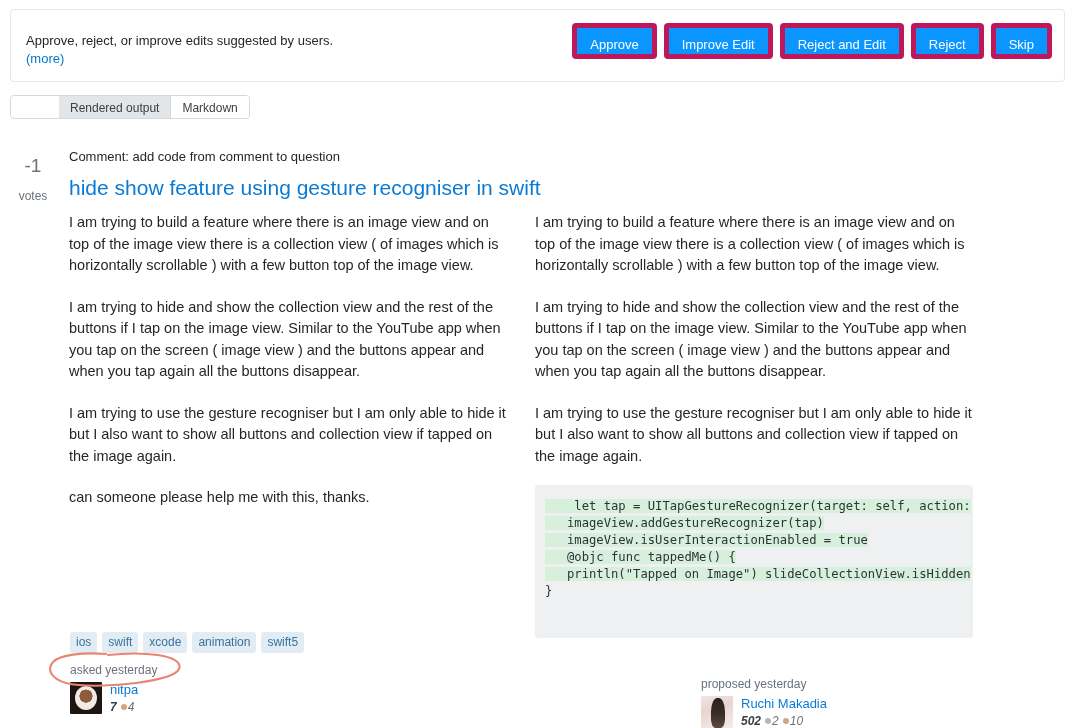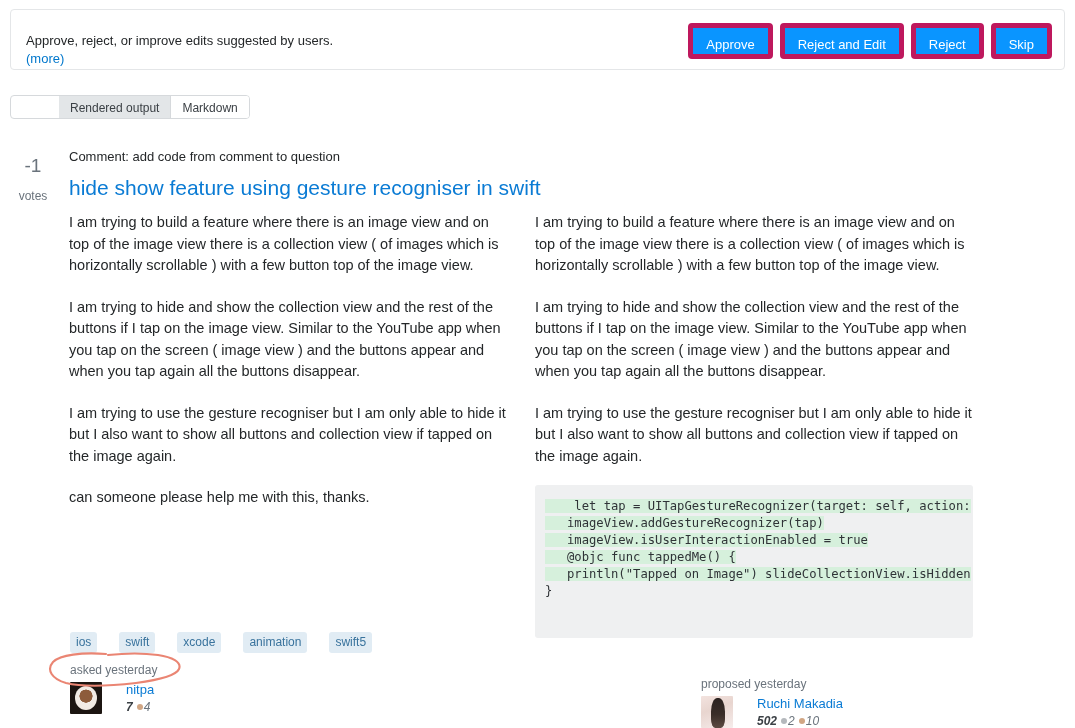--- a/index.html
+++ b/index.html
@@ -9,21 +9,21 @@
     background: #ffffff;
     font-family: "Liberation Sans", sans-serif;
     color: #242729;
     overflow: hidden;
   }
 
   
   .review-panel {
     position: absolute;
     left: 10px; top: 9px;
-    width: 1055px; height: 61px;
+    width: 1055px; height: 73px;
     border: 1px solid #e4e6e8;
     border-radius: 4px;
     background: #ffffff;
   }
   .review-desc {
     position: absolute;
     left: 15px; top: 21px;
     font-size: 13px;
     line-height: 19px;
     color: #242729;
@@ -152,21 +152,21 @@
   }
   .ins {
     background: #d6f0dc;
   }
 
   
   .tags {
     position: absolute;
     left: 70px; top: 632px;
     display: flex;
-    gap: 22px;
+    gap: 5px;
   }
   .tag {
     background: #e1ecf4;
     color: #39739d;
     font-size: 12px;
     padding: 4px 6px;
     border-radius: 3px;
     line-height: 13px;
     cursor: pointer;
     text-decoration: none;
@@ -176,21 +176,21 @@
   
   .user-card { position: absolute; font-size: 12px; }
   .user-left  { left: 70px;  top: 663px; }
   .user-right { left: 701px; top: 664px; margin-top: 13px; }
   .user-action {
     color: #6a737c;
     font-size: 12px;
     display: block;
     margin-bottom: 5px;
   }
-  .user-row { display: flex; align-items: flex-start; gap: 24px; }
+  .user-row { display: flex; align-items: flex-start; gap: 8px; }
   .avatar {
     width: 32px; height: 32px;
     border-radius: 1px;
     flex: none;
     position: relative;
     overflow: hidden;
   }
   .avatar-nitpa {
     background: #1c1511;
   }
@@ -249,20 +249,21 @@
 </style>
 </head>
 <body>
 
 <div class="review-panel">
   <div class="review-desc">Approve, reject, or improve edits suggested by users.</div>
   <a class="more-link">(more)</a>
 
   <div class="action-buttons">
     <button class="action-btn">Approve</button>
+    <button class="action-btn">Improve Edit</button>
     <button class="action-btn">Reject and Edit</button>
     <button class="action-btn">Reject</button>
     <button class="action-btn">Skip</button>
   </div>
 </div>
 
 <div class="tabs">
   <button class="tab active">Rendered output</button>
   <button class="tab">Markdown</button>
 </div>

